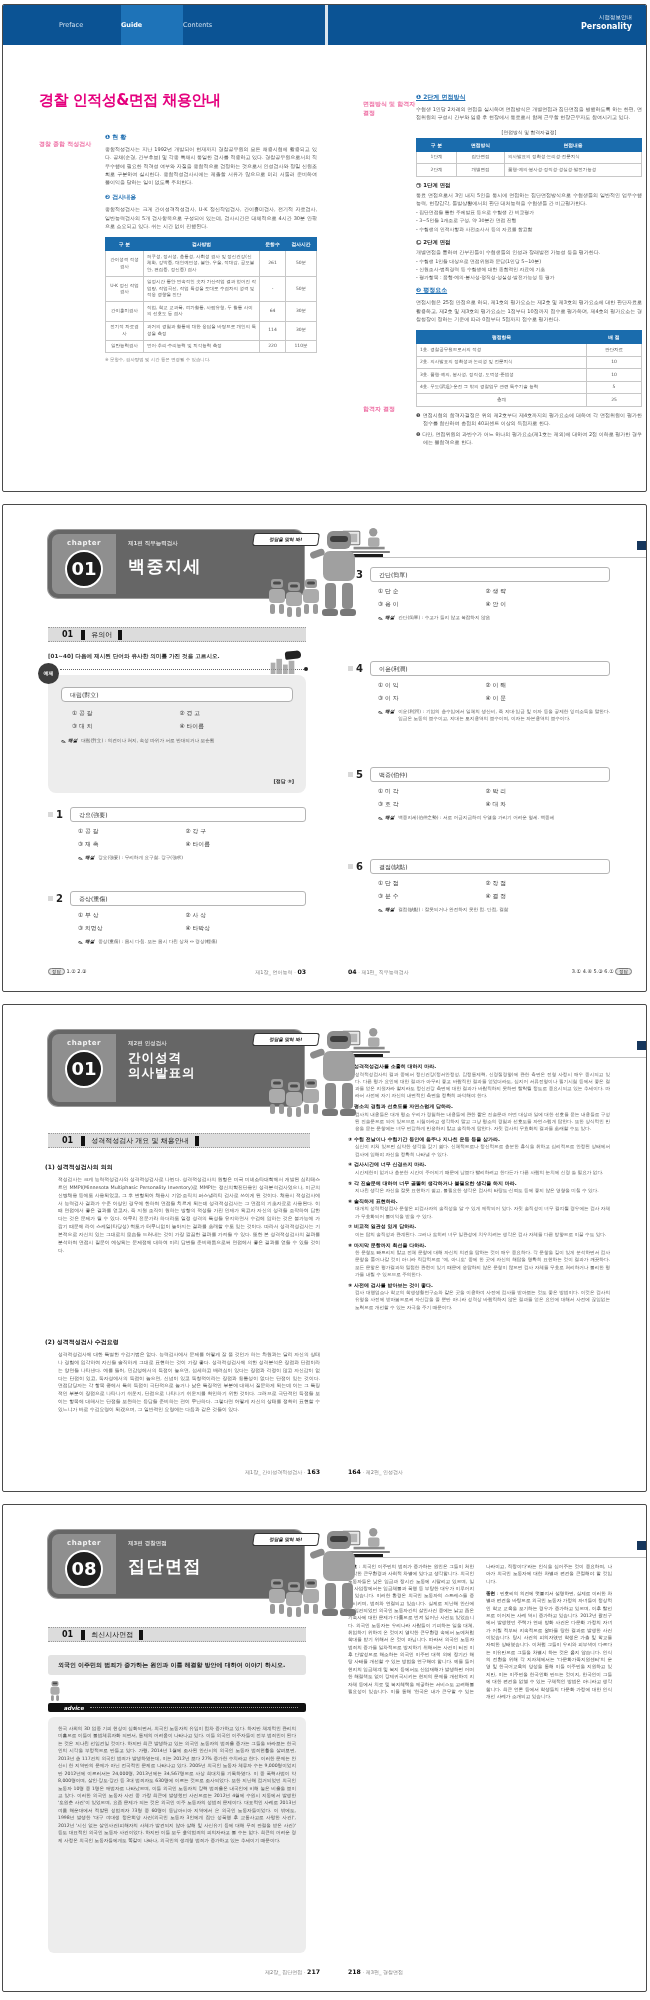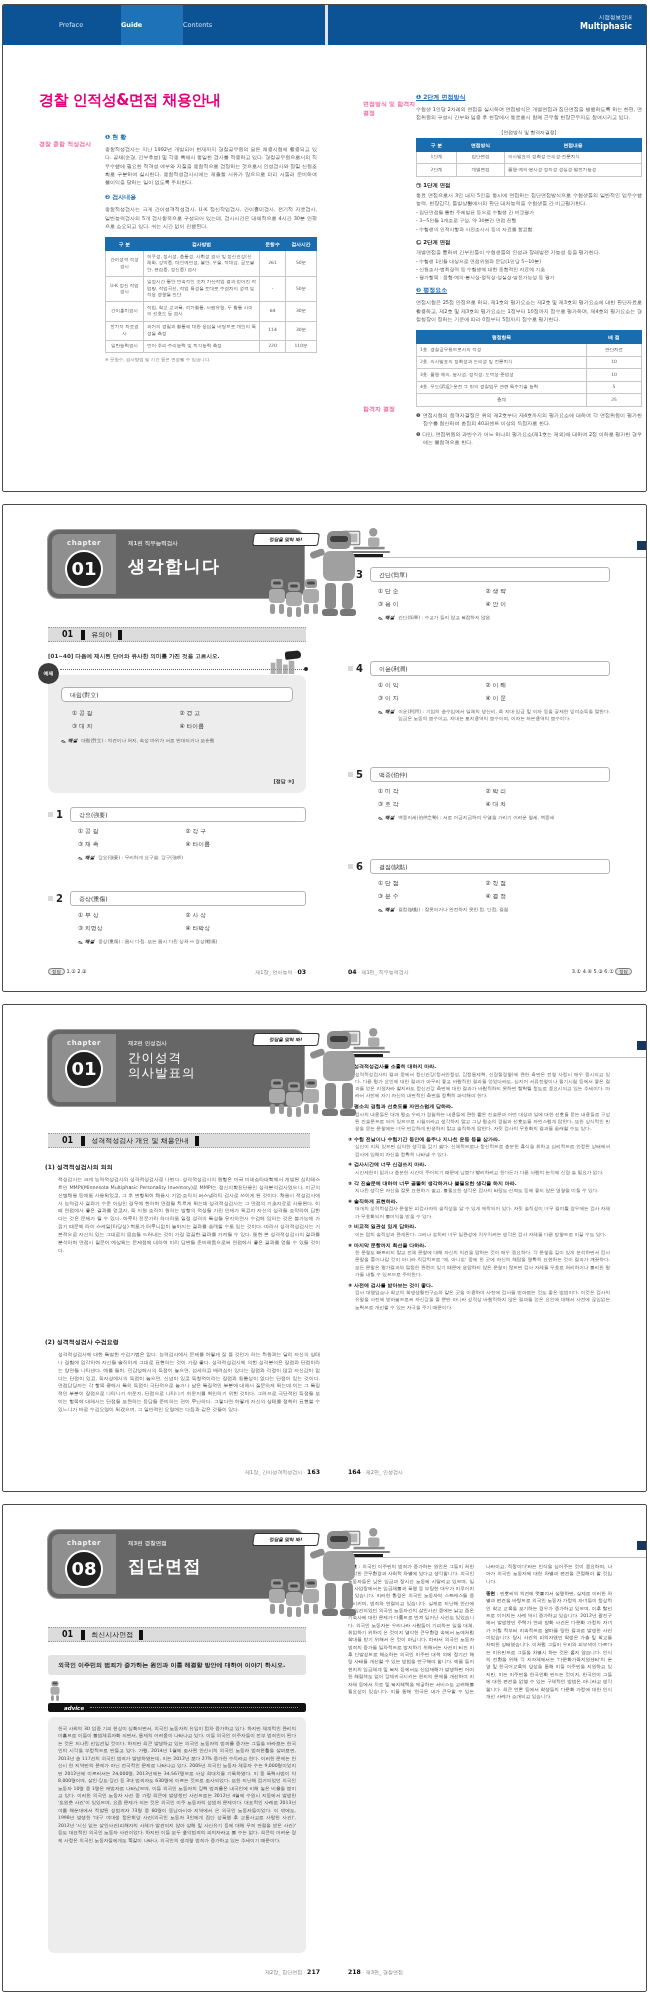--- a/index.html
+++ b/index.html
@@ -36,21 +36,21 @@
 .dec p{font-size:5px;color:#4a4a4a;line-height:1.6;text-align:justify;margin-bottom:3px;padding-left:7px;text-indent:-7px}
 
 
 .banner{position:absolute;left:45px;top:25px;width:256px;height:68px;background:#666;border-radius:10px;box-shadow:0 0 0 1px #9a9a9a}
 .banner.tall{height:76px}
 .chapcol{position:absolute;left:4px;top:4px;bottom:4px;width:64px;background:#8f8f8f;border-radius:7px 0 0 7px;text-align:center}
 .chaplabel{color:#f2f2f2;font-size:7px;font-weight:bold;margin-top:5px;letter-spacing:.5px}
 .chapnum{width:38px;height:38px;margin:3px auto 0;background:#1f1f1f;border:2.5px solid #fff;border-radius:50%;color:#fff;font-size:18px;font-weight:bold;line-height:34px;text-align:center}
 .bpart{position:absolute;left:80px;top:10px;color:#ddd;font-size:5.5px;font-weight:bold}
 .btitle{position:absolute;left:80px;top:25px;color:#fff;font-size:17px;font-weight:bold;letter-spacing:1.5px}
-.btitle2{position:absolute;left:80px;top:20px;color:#fff;font-size:12.5px;font-weight:normal;line-height:1.2;letter-spacing:1px}
+.btitle2{position:absolute;left:80px;top:20px;color:#fff;font-size:12.5px;font-weight:bold;line-height:1.2;letter-spacing:1px}
 .bubble{position:absolute;left:250px;top:28px;width:66px;height:13px;background:#fff;border:1px solid #333;border-radius:3px;transform:skewX(-8deg);font-size:4.6px;font-weight:bold;text-align:center;line-height:12px;z-index:6;color:#111}
 .robots{position:absolute;left:262px;top:24px;width:96px;height:92px;z-index:5}
 .etab{position:absolute;right:0;top:36px;width:9px;height:9px;background:#16365c}
 .rprule{position:absolute;left:322px;top:52px;width:322px;border-top:1px solid #c2c2c2}
 .rpruleb{position:absolute;left:322px;top:49px;width:58px;height:4px;background:#1c1c1c}
 .deskillu{position:absolute;left:338px;top:20px;width:50px;height:29px}
 
 
 .secbar{position:absolute;left:45px;width:258px;height:15px;background:#dcdcdc;border-top:1px dotted #999;border-bottom:1px dotted #999;display:flex;align-items:center}
 .sn{font-size:8px;font-weight:bold;color:#111;margin:0 8px 0 14px}
@@ -143,21 +143,21 @@
 
 <div class="panel" id="p1">
   <div class="hdr">
     <div class="hdr-spacer"></div>
     <div class="tab">Preface</div>
     <div class="tab active">Guide</div>
     <div class="tab">Contents</div>
     <div class="hdr-gap"></div>
     <div class="hdr-corner">
       <div class="kr">시험정보안내</div>
-      <div class="en">Multiphasic</div>
+      <div class="en">Personality</div>
     </div>
   </div>
   <div class="p1-title">경찰 인적성&amp;면접 채용안내</div>
 
   <div class="sidelab" style="left:36px;top:134px">경찰 종합 적성검사</div>
   <div class="p1colL">
     <div class="bh">❶ 현 황</div>
     <div class="bt">종합적성검사는 지난 1992년 개발되어 현재까지 경찰공무원의 모든 채용시험에 활용되고 있다. 공채(순경, 간부후보) 및 각종 특채시 동일한 검사를 적용하고 있다. 경찰공무원으로서의 직무수행에 필요한 적격성 여부와 자질을 종합적으로 검정하는 것으로서 인성검사와 정밀 신원조회로 구분하여 실시한다. 종합적성검사시에는 제출할 서류가 많으므로 미리 서둘러 준비하여 불이익을 당하는 일이 없도록 주의한다.</div>
     <div class="bh">❷ 검사내용</div>
     <div class="bt">종합적성검사는 크게 간이성격적성검사, U-K 정신작업검사, 간이흥미검사, 전기적 자료검사, 일반능력검사의 5개 검사항목으로 구성되어 있는데, 검사시간은 대체적으로 4시간 30분 안팎으로 소요되고 있다. 쉬는 시간 없이 진행된다.</div>
@@ -276,21 +276,21 @@
   </div>
 </div>
 
 <div class="panel" id="p2">
   <div class="banner">
     <div class="chapcol">
       <div class="chaplabel">chapter</div>
       <div class="chapnum">01</div>
     </div>
     <div class="bpart">제1편 직무능력검사</div>
-    <div class="btitle">생각합니다</div>
+    <div class="btitle">백중지세</div>
   </div>
   <div class="bubble">정답을 맞혀 봐!</div>
   <svg class="robots" viewBox="0 0 96 92">
     <use href="#robot-big" x="54" y="2"></use>
       <use href="#robot-small" x="2" y="50"></use>
       <use href="#robot-small" x="19" y="53"></use>
       <use href="#robot-small" x="36" y="50"></use>
   </svg>
   <div class="etab"></div>
   <div class="rpruleb"></div>

